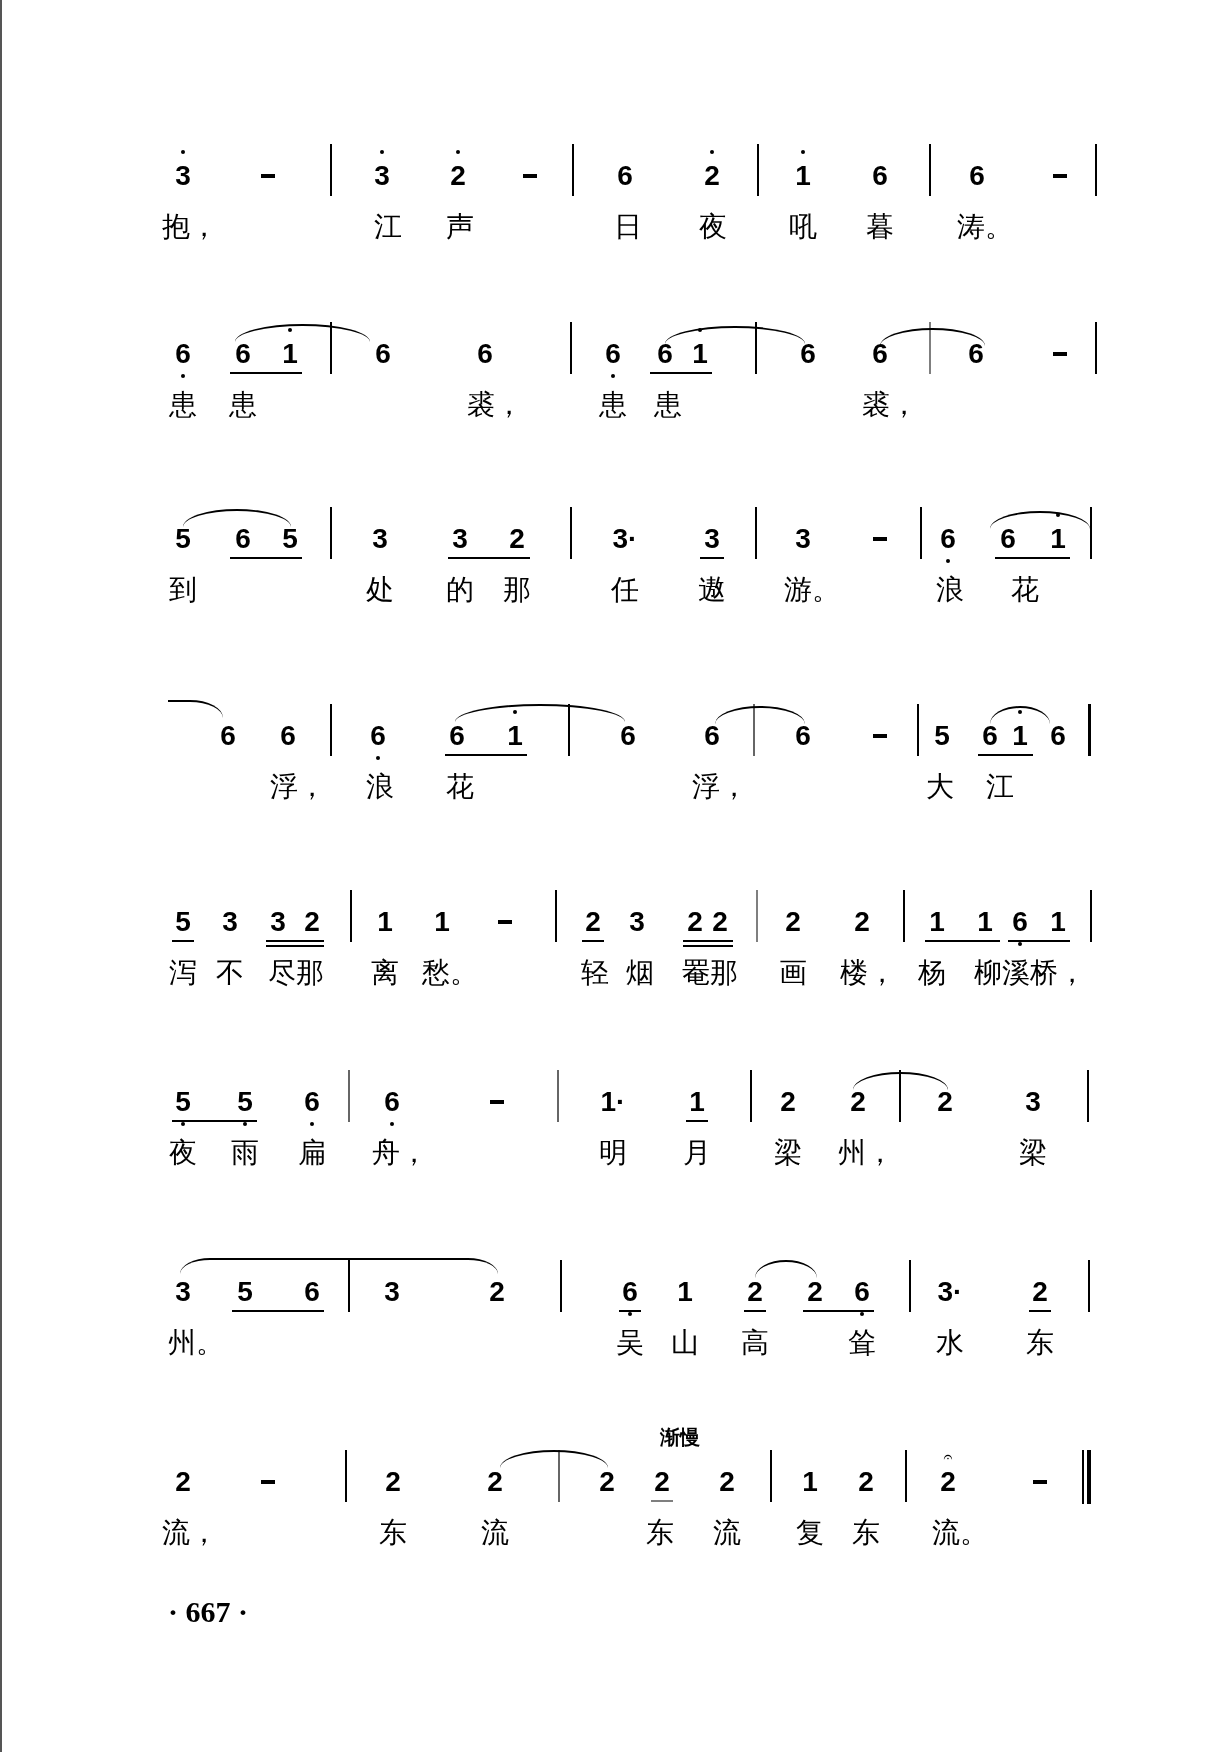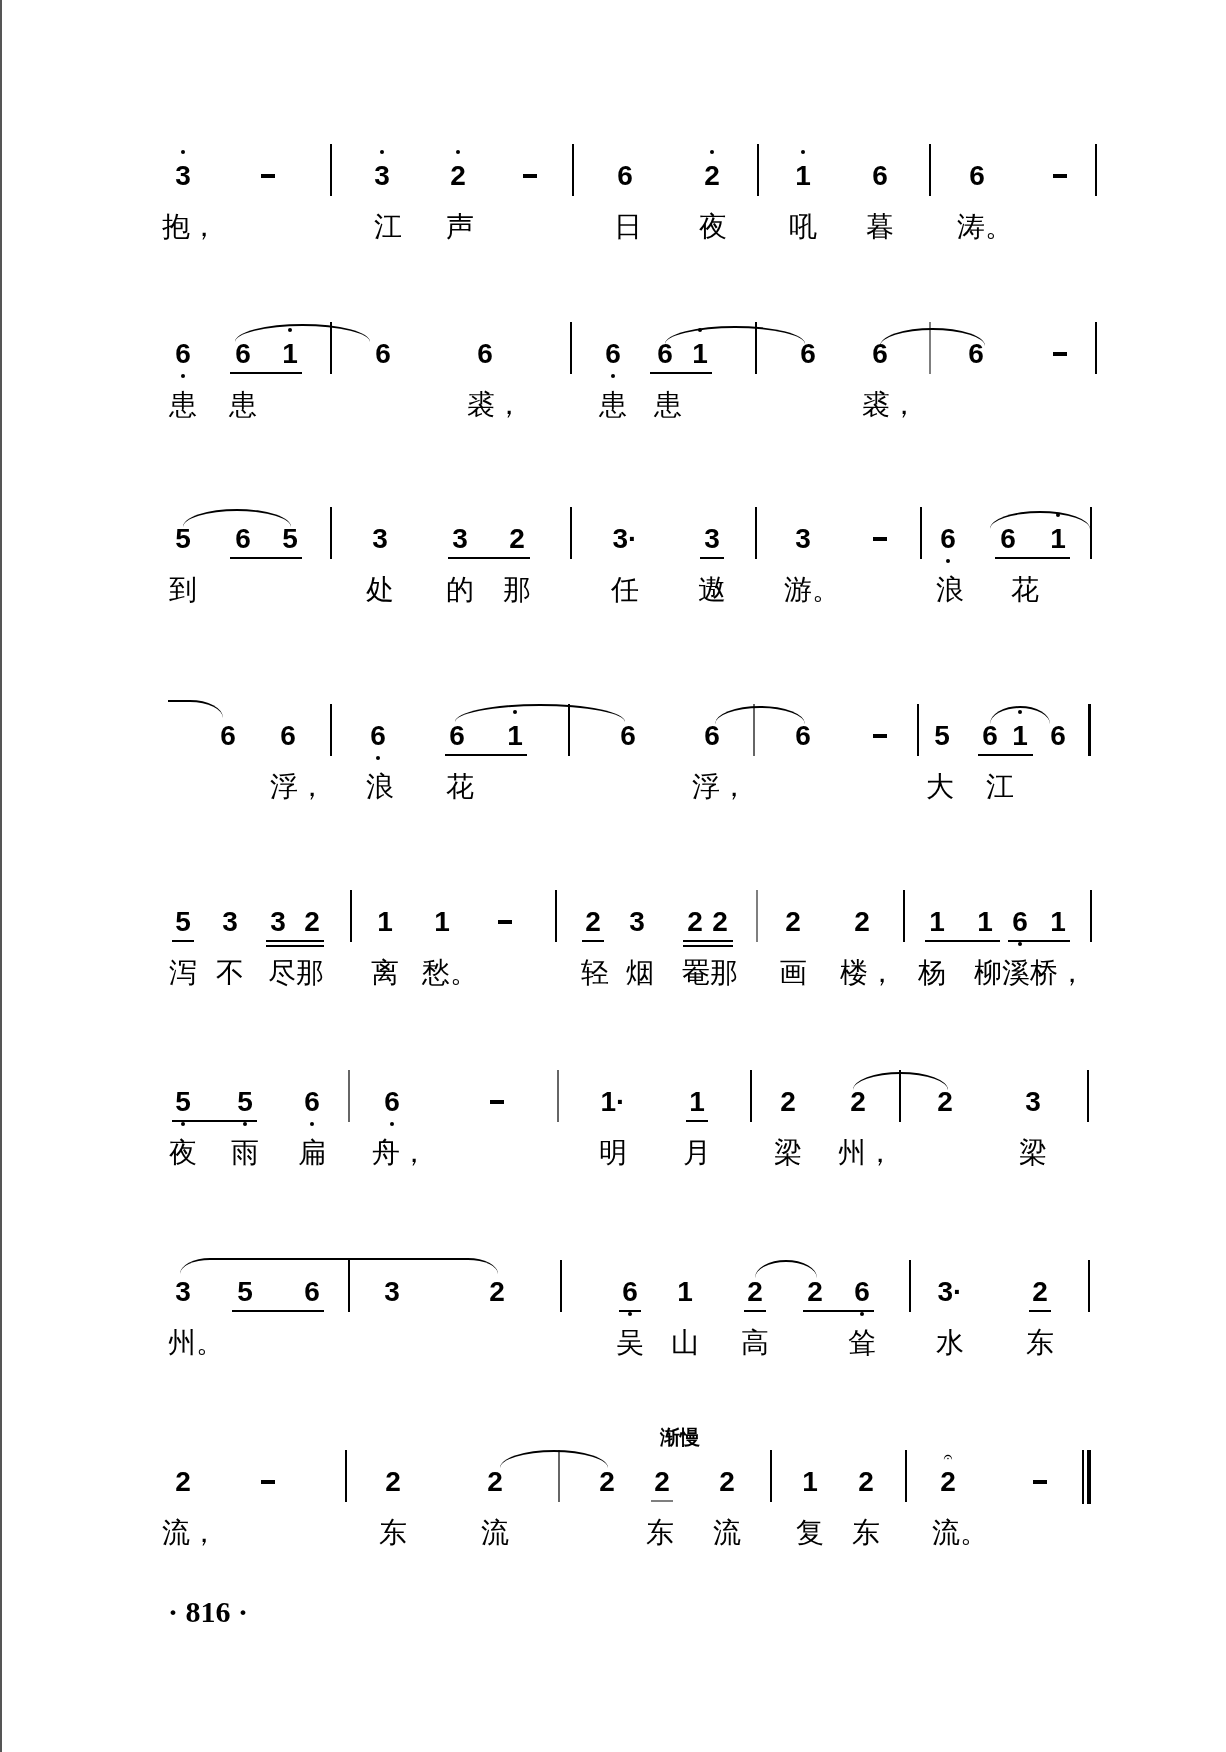--- a/index.html
+++ b/index.html
@@ -300,13 +300,13 @@
   <span class="lyric" style="left:190px;">流，</span>
   <span class="lyric" style="left:393px;">东</span>
   <span class="lyric" style="left:495px;">流</span>
   <span class="lyric" style="left:660px;">东</span>
   <span class="lyric" style="left:727px;">流</span>
   <span class="lyric" style="left:810px;">复</span>
   <span class="lyric" style="left:866px;">东</span>
   <span class="lyric" style="left:960px;">流。</span>
 </div>
 
-<div class="pagenum">· 816 ·</div>
+<div class="pagenum">· 667 ·</div>
 
 </body></html>

